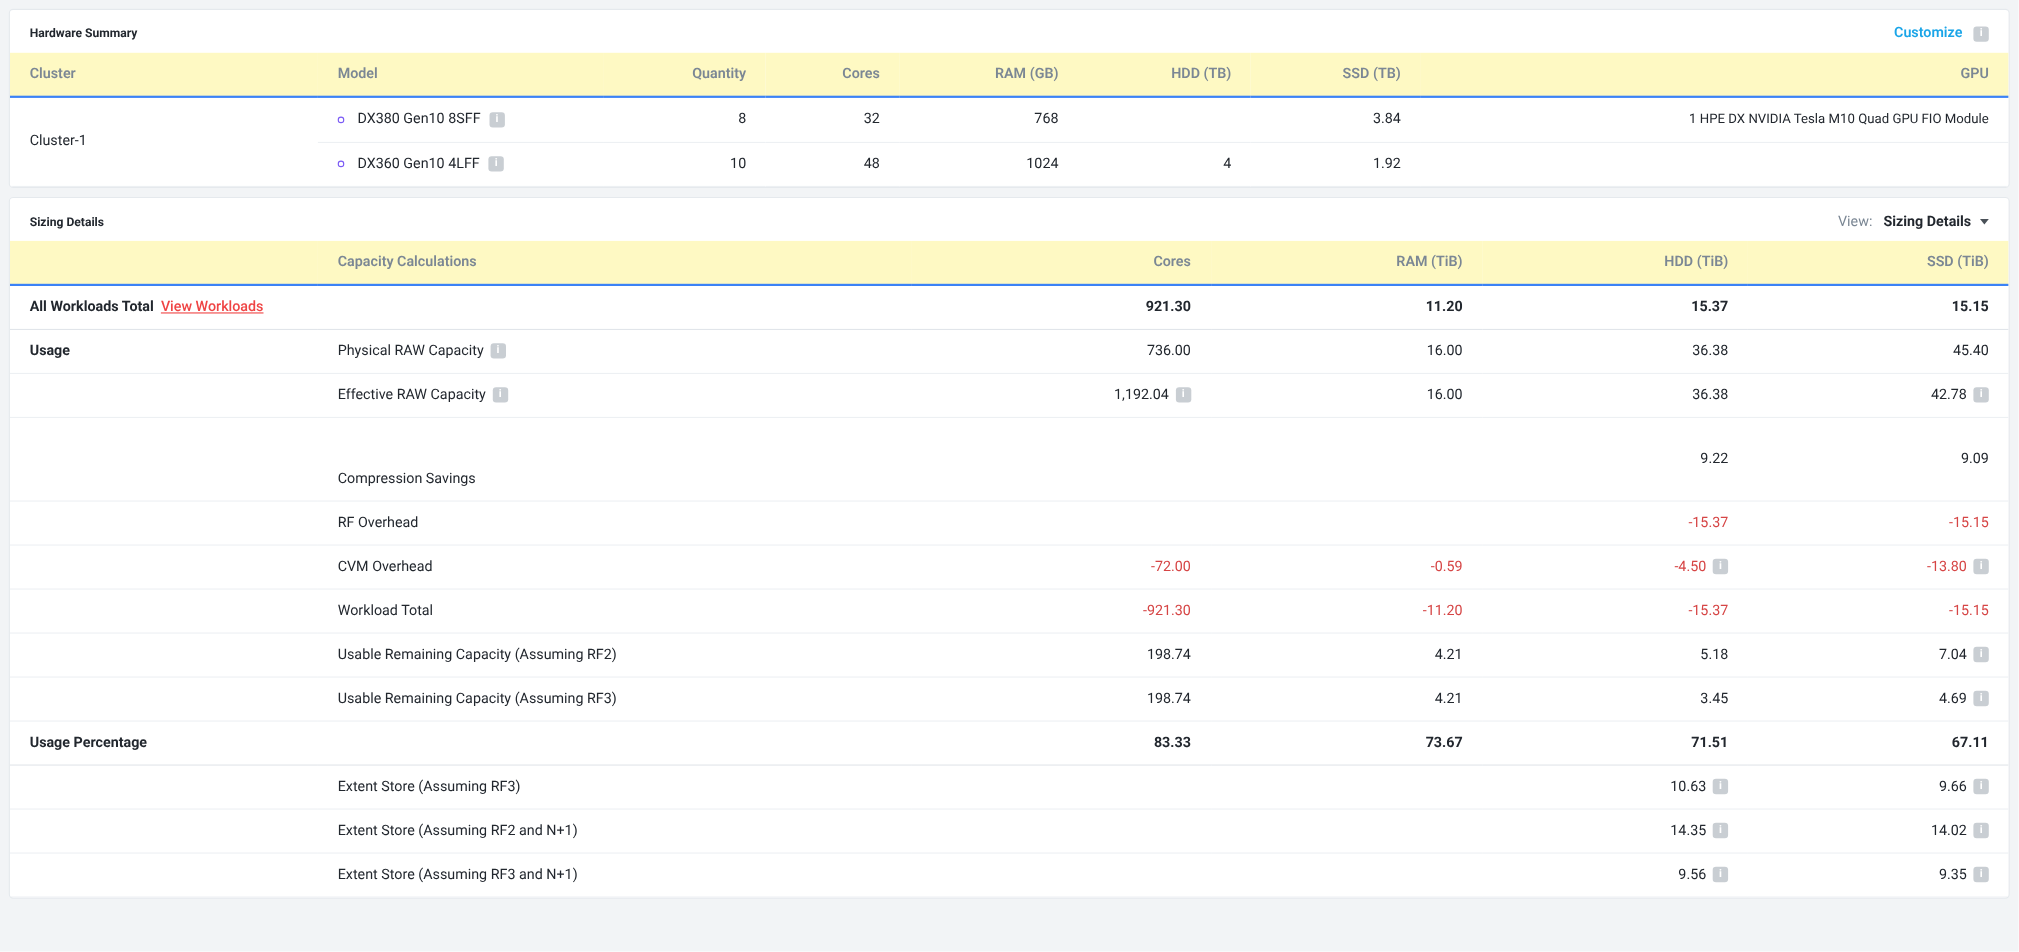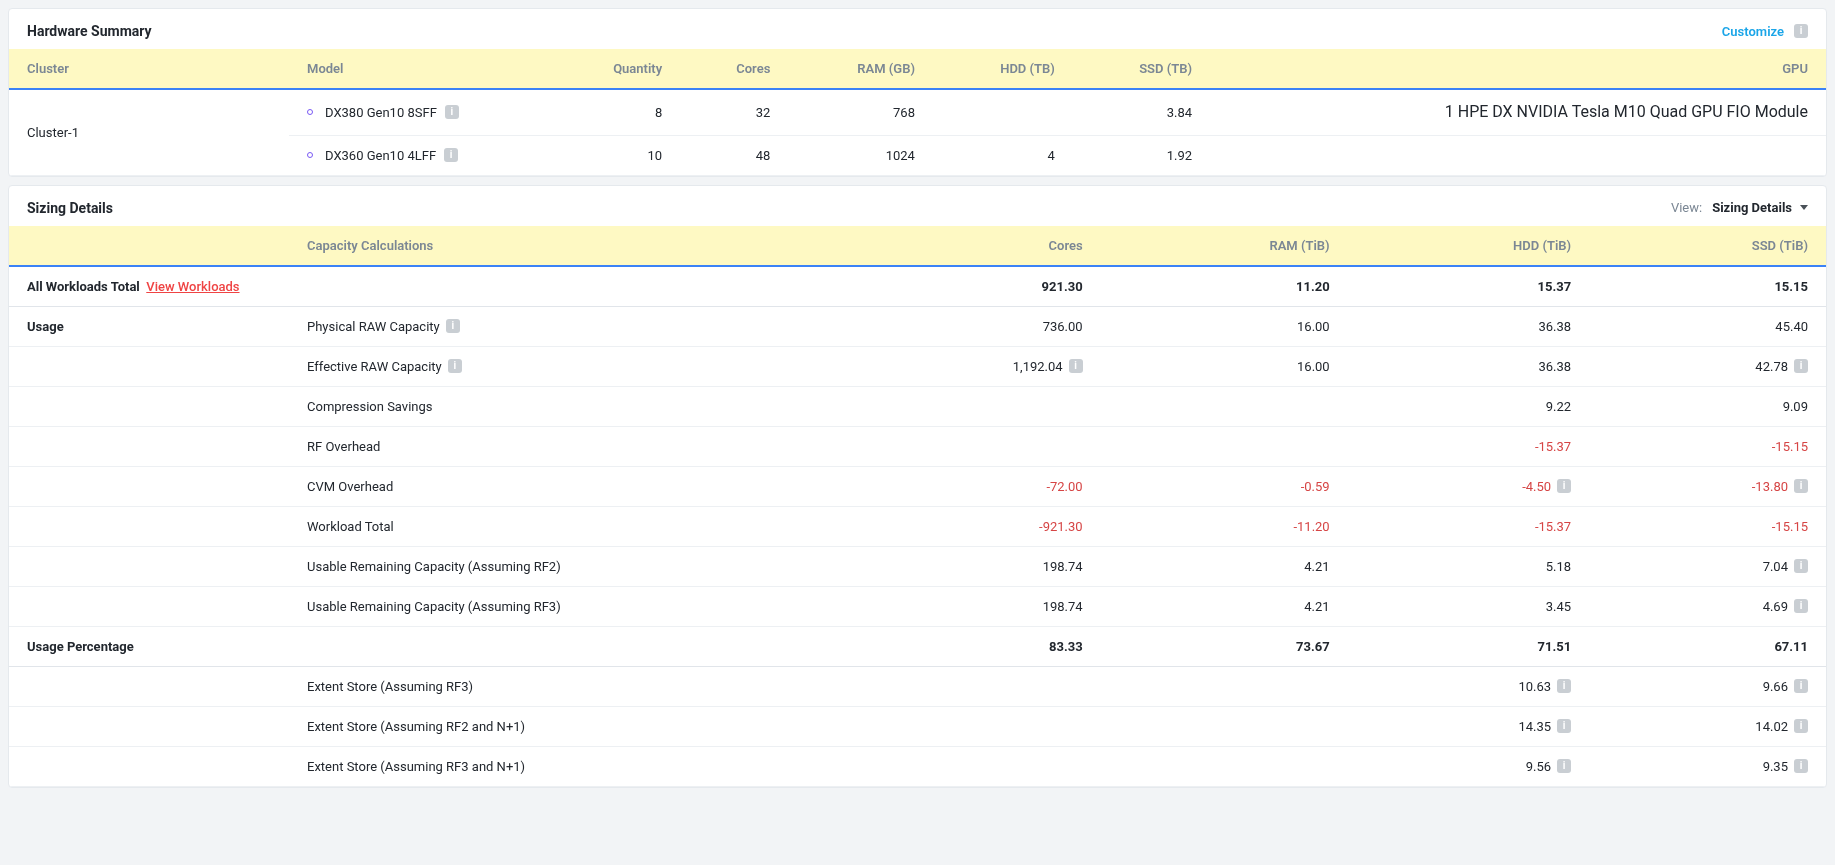--- a/index.html
+++ b/index.html
@@ -15,21 +15,21 @@
     border-radius: 4px;
     margin: 8px;
     overflow: hidden;
   }
   .card-header {
     display: flex;
     align-items: center;
     justify-content: space-between;
     padding: 14px 18px 10px 18px;
   }
-  .card-title { font-weight: 700; font-size: 14px; color: #22272e; }
+  .card-title { font-weight: 700; font-size: 11px; color: #22272e; }
   .customize {
     color: #1aa5e8;
     font-weight: 600;
     display: inline-flex;
     align-items: center;
     gap: 6px;
     cursor: pointer;
   }
   .info-icon {
     display: inline-flex;
@@ -89,21 +89,21 @@
   }
   .chevron {
     width: 0; height: 0;
     border-left: 4px solid transparent;
     border-right: 4px solid transparent;
     border-top: 5px solid #4a5158;
   }
   .link { color: #ef4444; text-decoration: underline; cursor: pointer; font-weight: 500; }
   .row-label { font-weight: 700; }
   .hw-body-row td { border-bottom: 1px solid #edf0f3; }
-  .gpu-cell { font-size: 16px; line-height: 1.3; }
+  .gpu-cell { font-size: 12px; line-height: 1.3; }
   .sd-col-1 { width: 280px; }
   .sd-col-2 { width: 540px; }
   .val-wrap { display:inline-flex; align-items:center; justify-content:flex-end; gap:2px; white-space:nowrap; }
 </style>
 </head>
 <body>
 
 <div class="card">
   <div class="card-header">
     <div class="card-title">Hardware Summary</div>
@@ -254,21 +254,21 @@
           <td><span class="val-wrap">
               <span>36.38</span>
             </span></td>
           <td><span class="val-wrap">
               <span>42.78</span>
               <span class="info-icon"></span>
             </span></td>
         </tr>
         <tr>
           <td class="left"></td>
-          <td class="left"><span class="val-wrap" style="justify-content: flex-start;">
+          <td class="left"><span class="val-wrap" style="justify-content: flex-start; margin-top: 36px;">
               <span>Compression Savings</span>
             </span></td>
           <td></td>
           <td></td>
           <td><span class="val-wrap">
               <span>9.22</span>
             </span></td>
           <td><span class="val-wrap">
               <span>9.09</span>
             </span></td>

